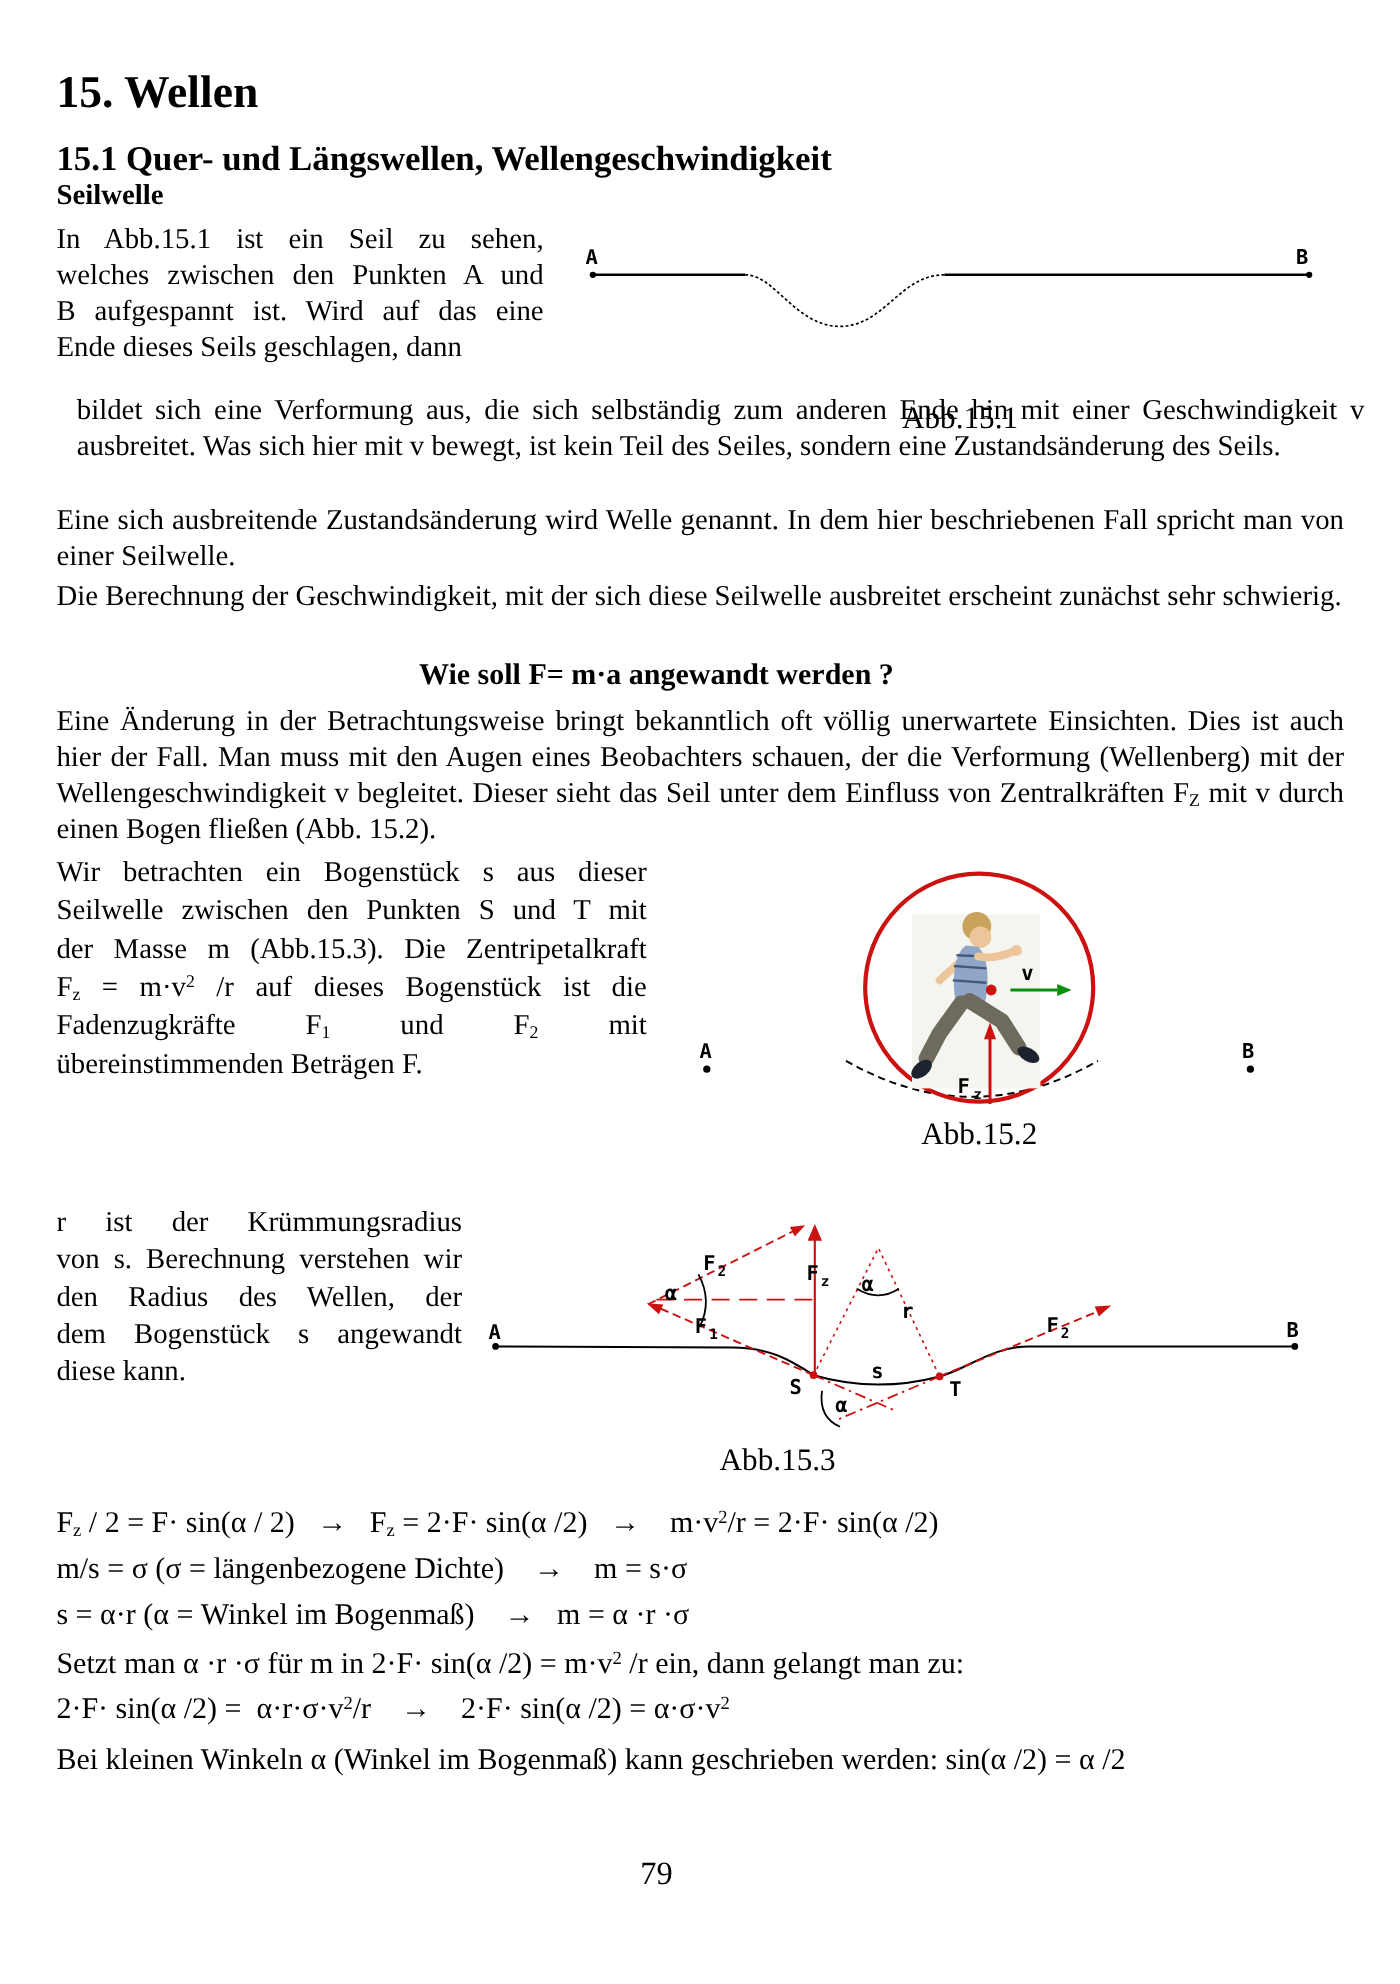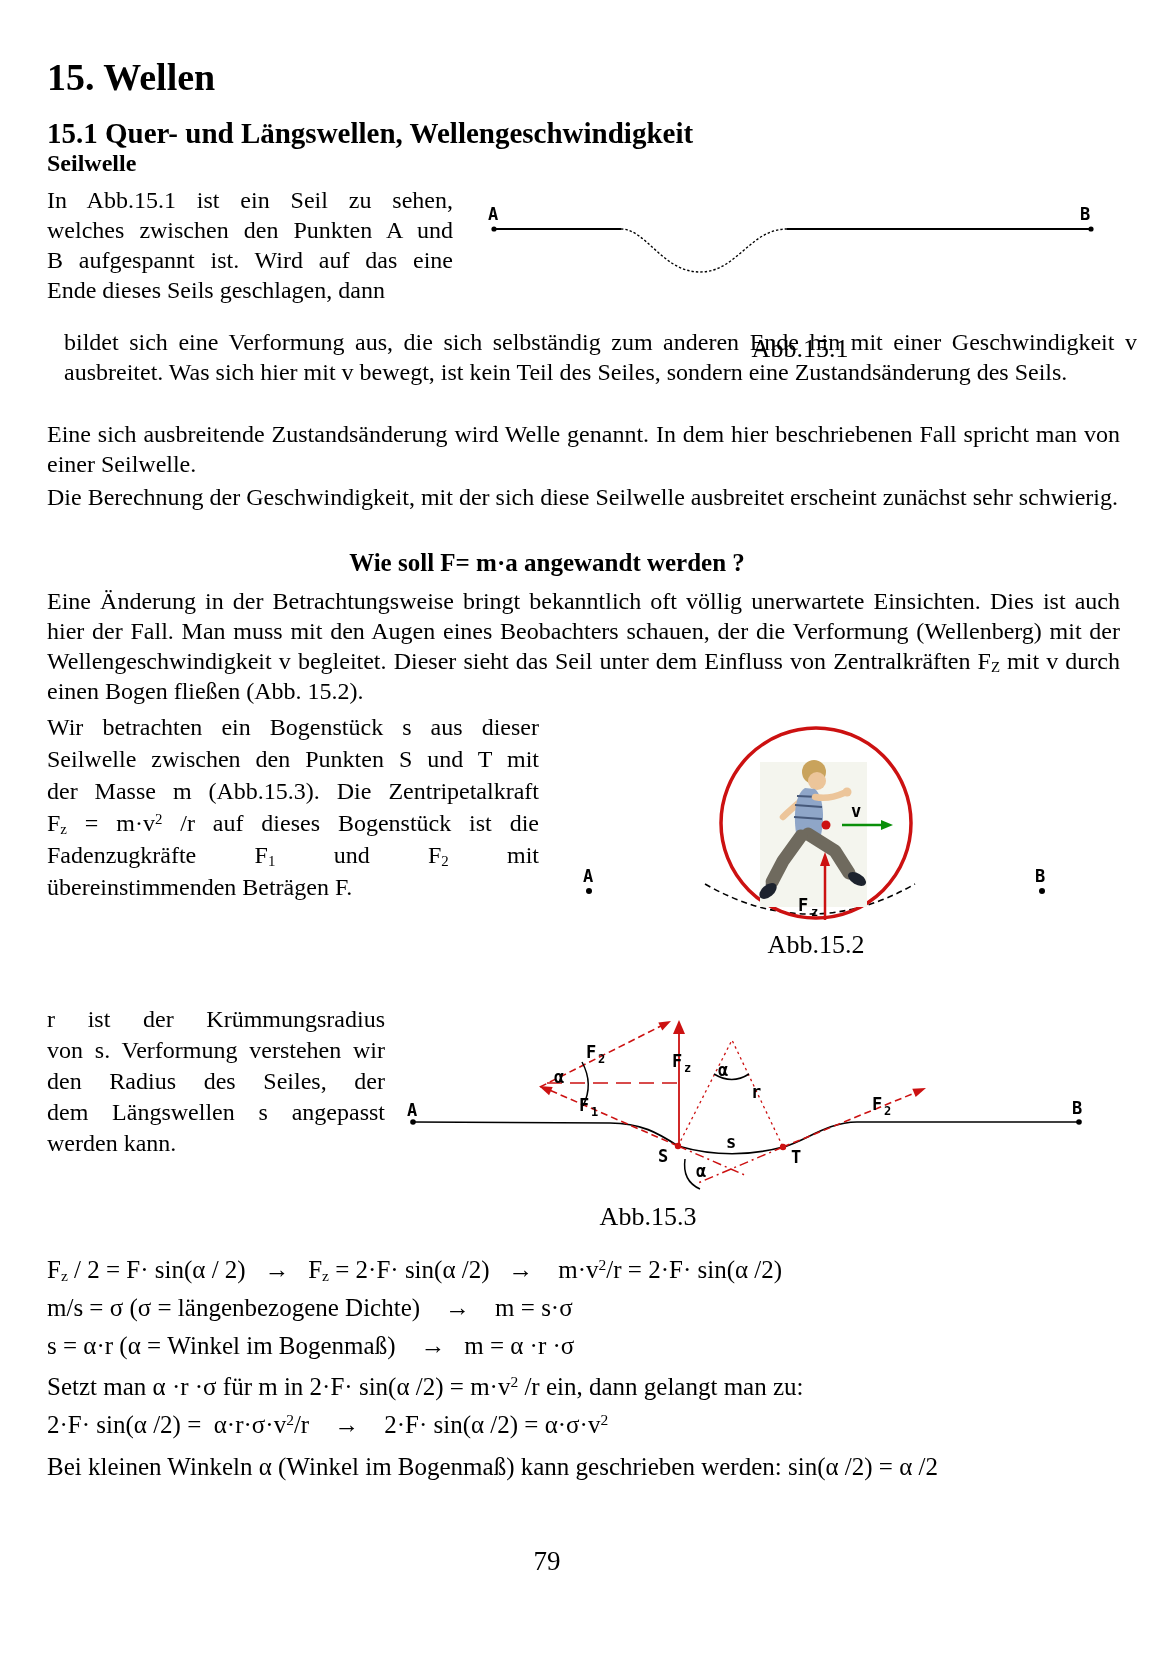--- a/index.html
+++ b/index.html
@@ -109,24 +109,24 @@
 
     <circle class="fr" cx="271" cy="113" r="4.5"></circle>
     <line class="sg" x1="287" y1="113" x2="326" y2="113" stroke-width="2.5"></line>
     <polygon class="fg" points="338,113 326,108 326,118"></polygon>
     <text class="flab" x="296" y="105">v</text>
   </svg>
   <div class="abs caption" style="left:711px; top:930px; width:210px;">Abb.15.2</div>
 
   <div class="abs para lh31" style="left:47px; top:1004px; width:338px;">
       <div class="jline">r ist der  Krümmungsradius</div>
-      <div class="jline">von s. Verformung verstehen wir</div>
-      <div class="jline">den Radius des Seiles, der</div>
-      <div class="jline">dem Längswellen s angepasst</div>
-      <div class="jline last">werden kann.</div>
+      <div class="jline">von s. Berechnung verstehen wir</div>
+      <div class="jline">den Radius des Wellen, der</div>
+      <div class="jline">dem Bogenstück s angewandt</div>
+      <div class="jline last">diese kann.</div>
     </div>
 
   <svg class="abs" style="left:395px; top:948px;" width="715" height="252" viewBox="0 0 715 252">
 
     <path class="sk" d="M 18,174 L 215,175 C 246,175 263,185 283,198 Q 335,213 388,199 C 409,194 432,174 462,174 L 684,174" stroke-width="1.7" fill="none"></path>
     <text class="flab" x="12" y="168">A</text>
     <circle class="fk" cx="18" cy="174" r="2.8"></circle>
     <text class="flab" x="677" y="166">B</text>
     <circle class="fk" cx="684" cy="174" r="2.8"></circle>
 

